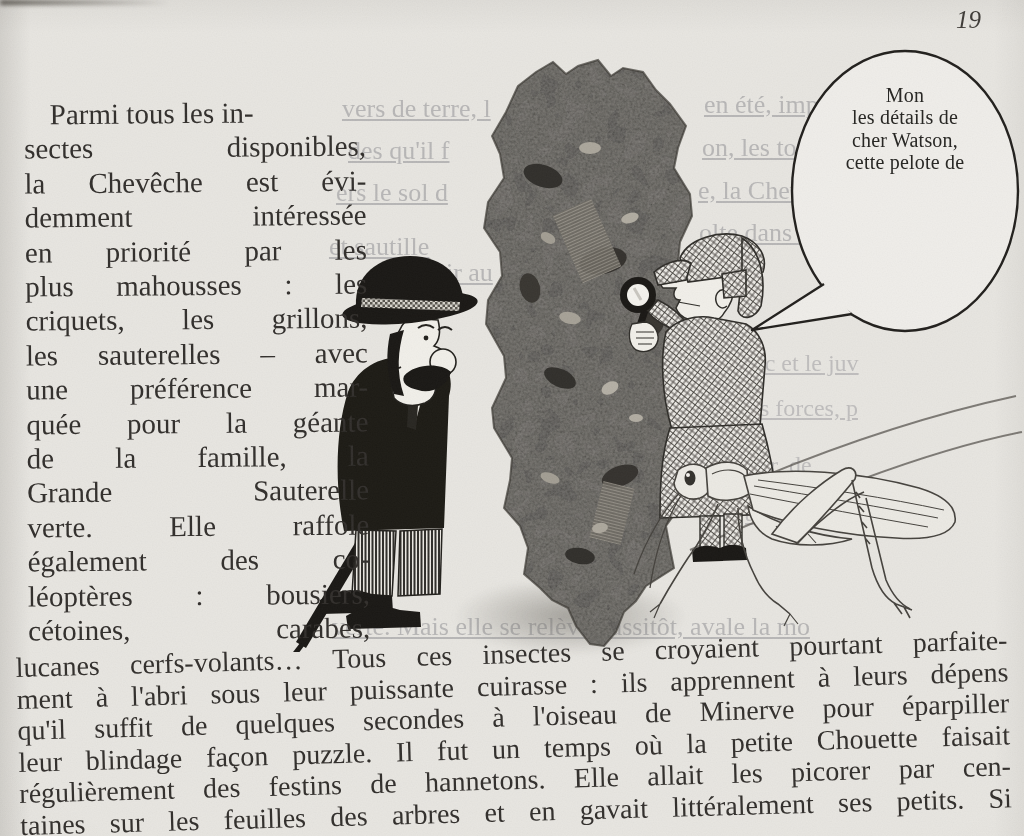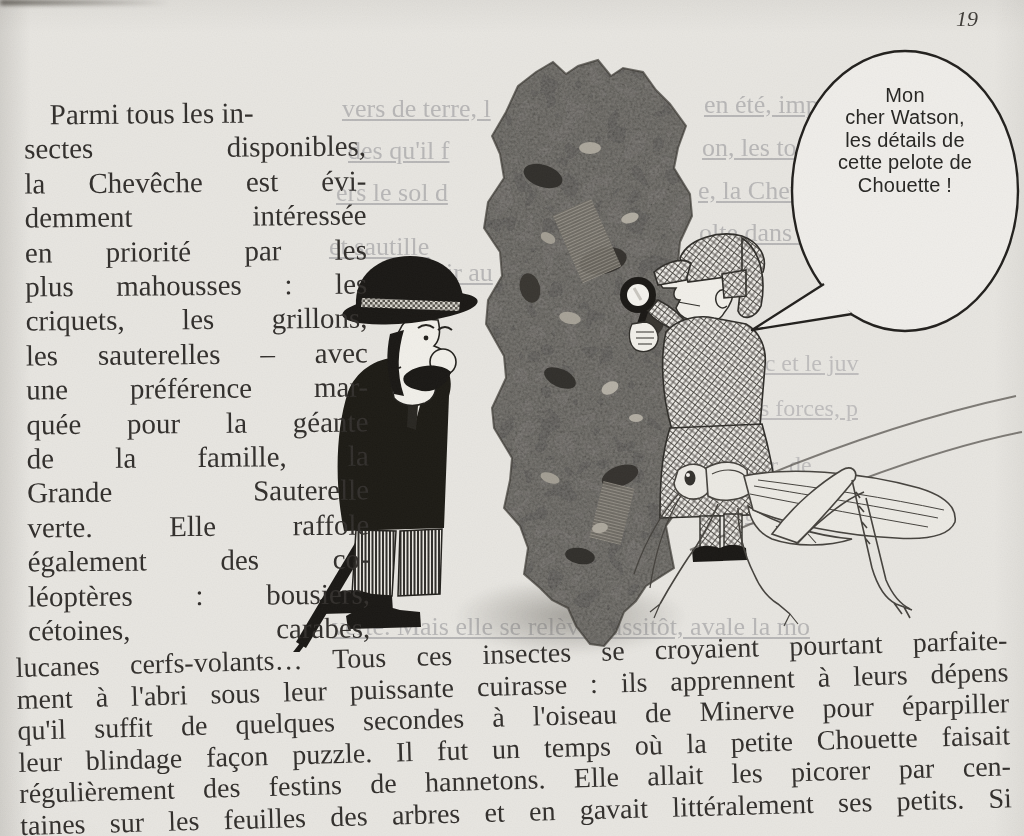--- a/index.html
+++ b/index.html
@@ -5,39 +5,39 @@
   html,body{margin:0;padding:0;}
   body{width:1024px;height:836px;overflow:hidden;font-family:"Liberation Serif",serif;}
   .page{position:absolute;inset:0;
     background:
       radial-gradient(130% 125% at 52% 42%, rgba(0,0,0,0) 55%, rgba(60,55,48,0.10) 100%),
       linear-gradient(90deg, rgba(50,46,40,0.12), rgba(0,0,0,0) 3%),
       linear-gradient(270deg, rgba(50,46,40,0.05), rgba(0,0,0,0) 3%),
       linear-gradient(180deg, rgba(50,46,40,0.05), rgba(0,0,0,0) 4%),
       #e8e6e1;}
   .edge-shadow{position:absolute;left:0;top:0;width:170px;height:5px;background:linear-gradient(90deg,#55514a,rgba(85,81,74,0));filter:blur(2px);}
-  .page-number{position:absolute;left:956px;top:6px;font-size:22px;font-style:italic;color:#3a3733;}
+  .page-number{position:absolute;left:956px;top:6px;font-size:25px;font-style:italic;color:#3a3733;}
   
   .left-column{position:absolute;left:26px;top:96px;width:342px;transform:rotate(-0.5deg);color:#2d2a27;}
   .col-line{font-size:29px;line-height:34.4px;text-align:justify;text-align-last:justify;white-space:normal;}
   .col-line:first-child{text-indent:26px;text-align-last:left;}
   .bottom-paragraph{position:absolute;left:18px;top:652px;width:992px;transform:rotate(-1.6deg);transform-origin:0 50%;color:#2d2a27;}
   .par-line{font-size:28px;line-height:31.6px;text-align:justify;text-align-last:justify;}
   
   .ghost{position:absolute;color:rgba(96,97,106,0.36);font-size:26px;white-space:nowrap;filter:blur(0.7px);z-index:1;text-decoration:underline;}
   .ghost.small{font-size:24px;color:rgba(96,97,106,0.30);}
   
   .shadow-blob{position:absolute;left:452px;top:584px;width:236px;height:72px;
     background:radial-gradient(ellipse at 50% 45%, rgba(106,103,96,0.55), rgba(106,103,96,0) 70%);
     filter:blur(3px);z-index:2;}
   svg.fig{position:absolute;z-index:3;}
   svg.lines-fig{position:absolute;left:0;top:0;z-index:2;}
   .bubble-wrap{position:absolute;left:740px;top:46px;width:286px;height:306px;z-index:5;}
   .bubble-text{position:absolute;left:795px;top:84px;width:220px;z-index:6;
-    font-family:Liberation Sans, sans-serif;color:#21201d;}
+    font-family:Liberation Serif, serif;color:#21201d;}
   .bubble-line{font-size:20px;line-height:22.4px;text-align:center;letter-spacing:0.2px;}
   .grain{position:absolute;inset:0;z-index:8;pointer-events:none;opacity:0.05;}
   .text-layer{position:absolute;inset:0;z-index:6;}
 </style>
 </head>
 <body>
 
 <div class="page">
   <div class="edge-shadow"></div>
 
@@ -232,24 +232,23 @@
     <path d="M164,168 L158,180 M164,168 L172,178" stroke-width="1.2"></path>
   </svg>
 
   <svg class="bubble-wrap" width="286" height="306" viewBox="0 0 286 306">
     <ellipse cx="165" cy="145" rx="113" ry="140" fill="#f0eeea" stroke="#1c1a17" stroke-width="2.4"></ellipse>
     <polygon points="84,238 12,284 112,268" fill="#f0eeea"></polygon>
     <path d="M84,238 L12,284 L112,268" fill="none" stroke="#1c1a17" stroke-width="2.4" stroke-linejoin="round"></path>
   </svg>
   <div class="bubble-text">
       <div class="bubble-line">Mon</div>
+      <div class="bubble-line">les détails de</div>
       <div class="bubble-line">cher Watson,</div>
-      <div class="bubble-line">les détails de</div>
       <div class="bubble-line">cette pelote de</div>
-      <div class="bubble-line">Chouette !</div>
     </div>
 
   <div class="text-layer">
     <div class="page-number">19</div>
     <div class="left-column">
         <div class="col-line">Parmi tous les in-</div>
         <div class="col-line">sectes disponibles,</div>
         <div class="col-line">la Chevêche est évi-</div>
         <div class="col-line">demment intéressée</div>
         <div class="col-line">en priorité par les</div>

